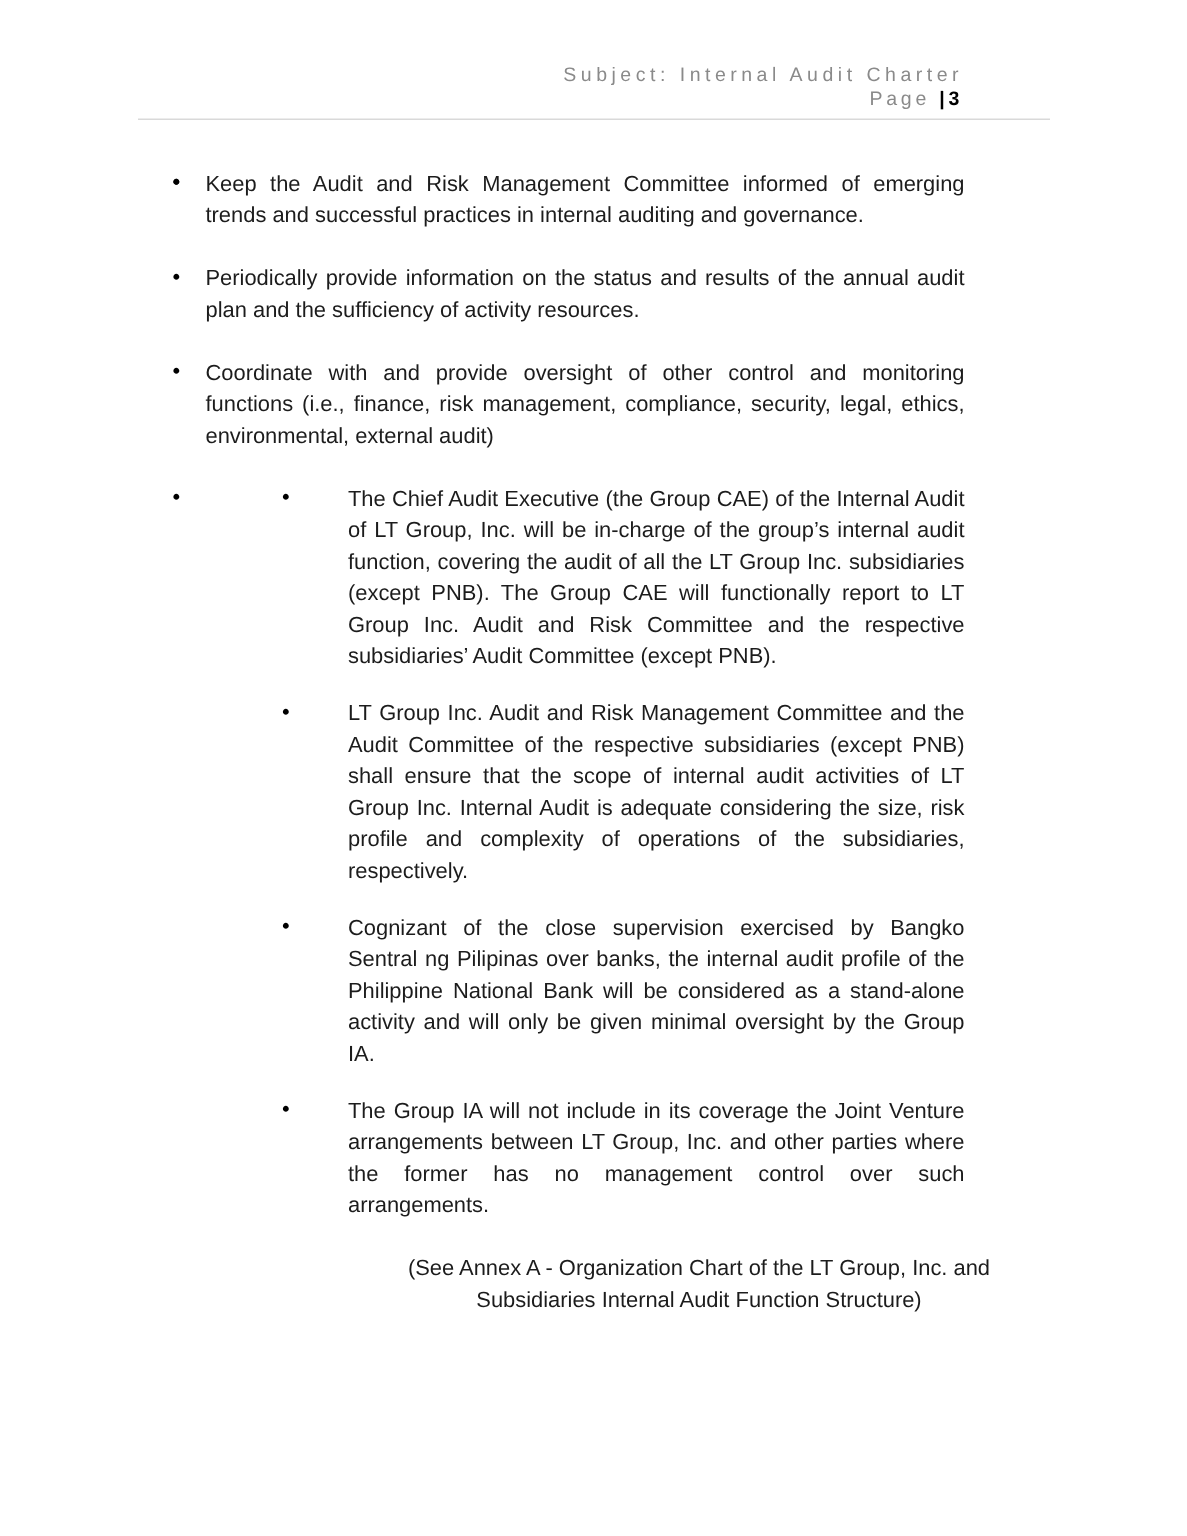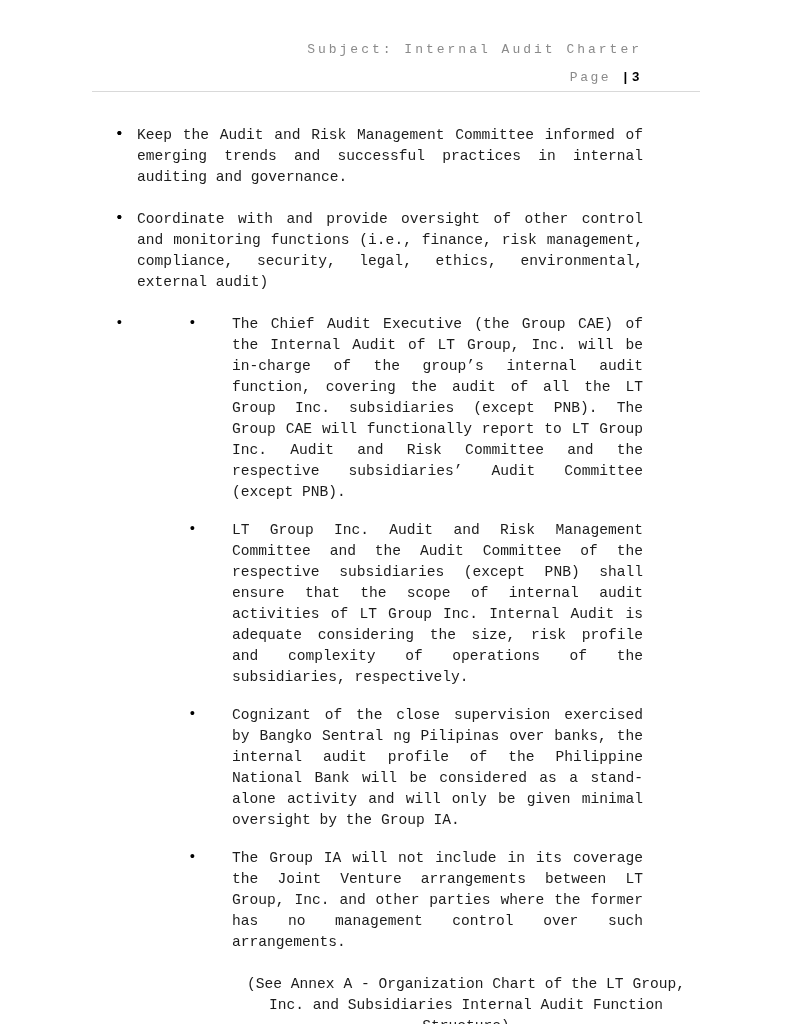--- a/index.html
+++ b/index.html
@@ -2,37 +2,37 @@
 <html><head>
 <meta charset="utf-8">
 <style>
   html, body { margin: 0; padding: 0; background: #ffffff; }
   .page {
     position: relative;
     width: 734px;
     height: 1024px;
     background: #ffffff;
     box-sizing: border-box;
-    font-family: Liberation Mono, monospace;
+    font-family: Liberation Sans, sans-serif;
     color: #1c1c1c;
     overflow: hidden;
   }
   .doc-header {
     padding-top: 42px;
     padding-right: 92px;
     text-align: right;
   }
   .subject-line {
     font-size: 13px;
     letter-spacing: 3px;
     color: #8a8a8a;
     line-height: 16px;
   }
   .page-line {
-    margin-top: 12px;
+    margin-top: 0;
     font-size: 13px;
     letter-spacing: 2.5px;
     color: #8a8a8a;
     line-height: 16px;
   }
   .page-line .page-sep,
   .page-line .page-num {
     color: #000000;
     font-weight: bold;
   }
@@ -103,20 +103,21 @@
     <ul class="bullets">
       <li>
         <span class="bullet-marker">•</span>
       </li>
       <li>
         <span class="bullet-marker">•</span>
         <span class="li-text">Keep the Audit and Risk Management Committee informed of emerging trends and successful practices in internal auditing and governance.</span>
       </li>
       <li>
         <span class="bullet-marker">•</span>
+        <span class="li-text">Periodically provide information on the status and results of the annual audit plan and the sufficiency of activity resources.</span>
       </li>
       <li>
         <span class="bullet-marker">•</span>
         <span class="li-text">Coordinate with and provide oversight of other control and monitoring functions (i.e., finance, risk management, compliance, security, legal, ethics, environmental, external audit)</span>
       </li>
       <li class="ensure-item">
         <span class="bullet-marker">•</span>
       </li>
     </ul>
 

